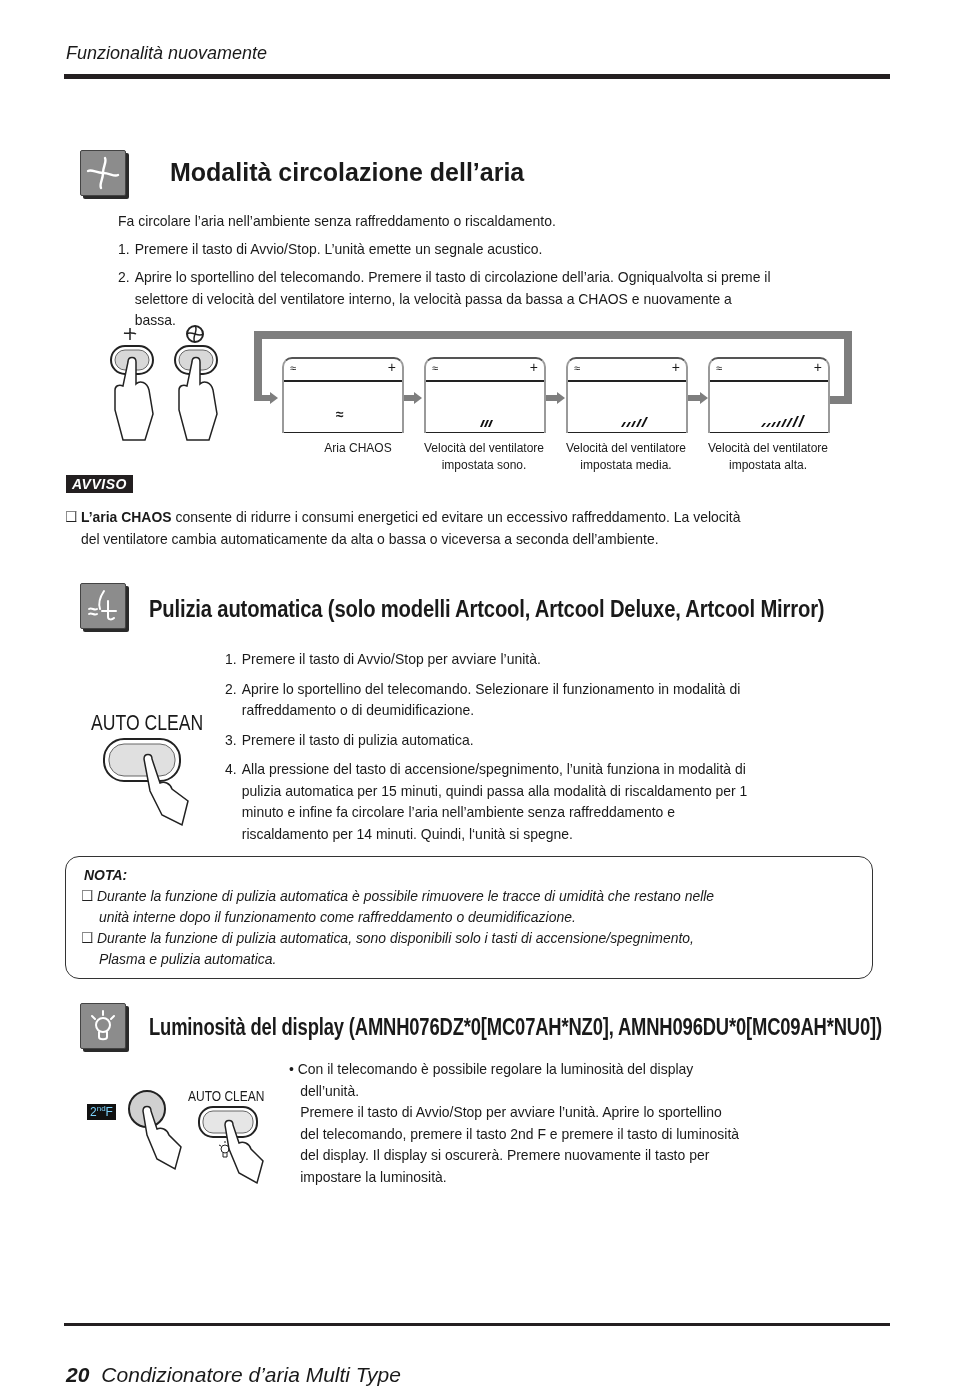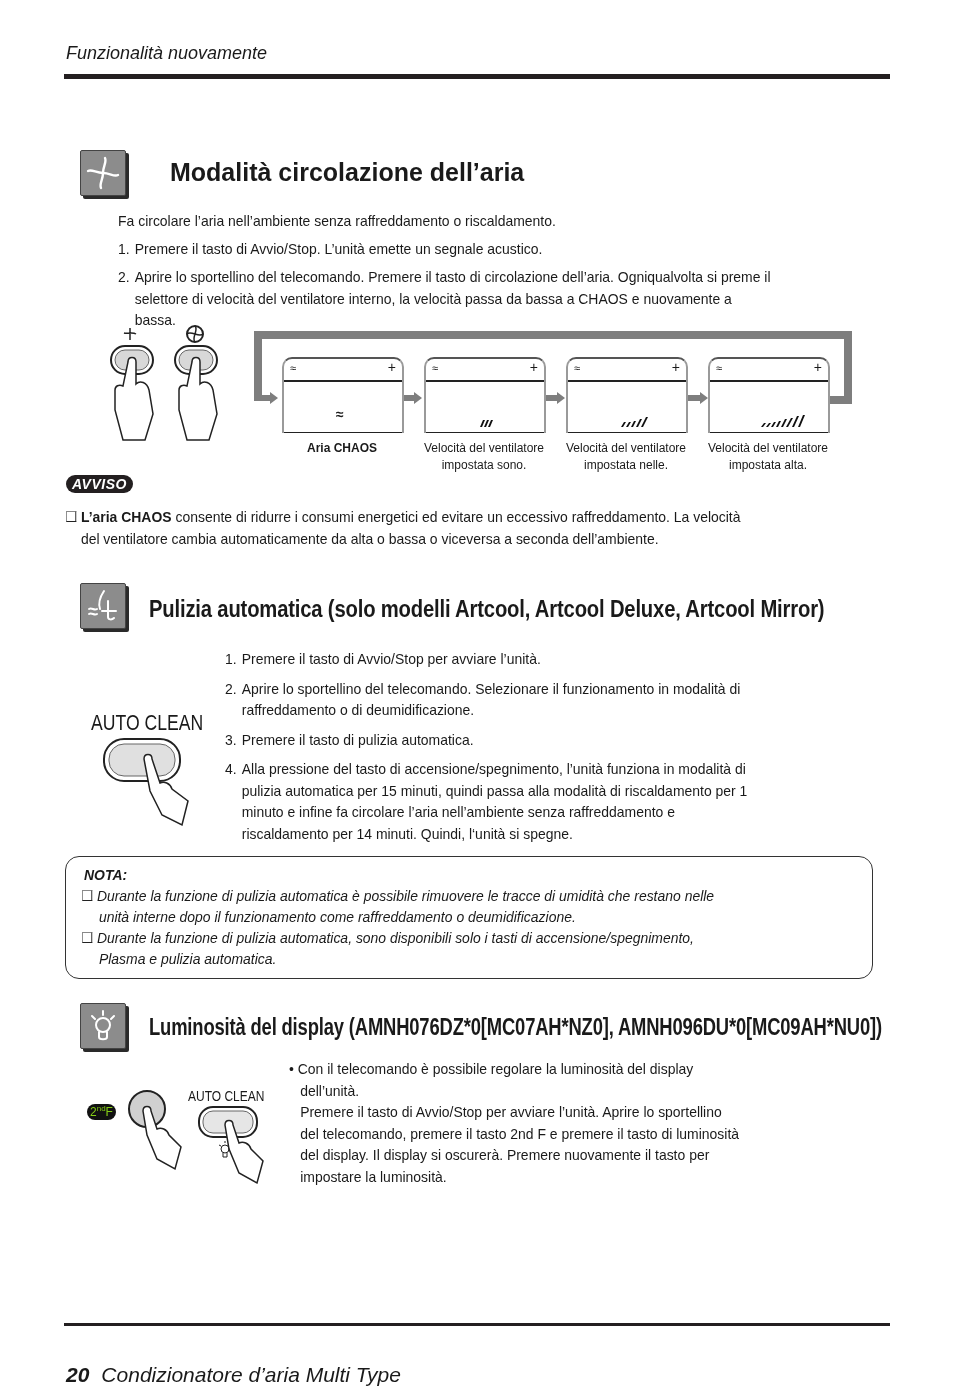--- a/index.html
+++ b/index.html
@@ -31,33 +31,33 @@
   .loop-right { left:844px; top:331px; width:8px; height:73px; background:#7e7e7e; }
   .loop-right-foot { left:830px; top:396px; width:22px; height:8px; background:#7e7e7e; }
   .arrow { width:20px; height:12px; }
   .lcd { width:118px; height:74px; border-left:2px solid #9a9a9a; border-right:2px solid #9a9a9a;
          border-top:2px solid #555; border-radius:10px 10px 0 0; background:#fff; }
   .lcd .bar { position:absolute; left:0; right:0; top:21px; height:1.5px; background:#222; }
   .lcd .bot { position:absolute; left:0; right:0; bottom:0; height:1.5px; background:#222; }
   .cap { font-size:12px; line-height:17px; text-align:center; width:140px; }
 
   .avviso { left:66px; top:475px; background:#231f20; color:#fff; font-weight:bold; font-style:italic;
-            font-size:14px; padding:1px 6px; border-radius:9px; letter-spacing:0.5px; }
+            font-size:14px; padding:1px 6px; border-radius:0; letter-spacing:0.5px; }
   .chk { display:inline-block; width:9px; height:9px; border:1.5px solid #222; border-top-color:#888;
          border-left-color:#888; margin-right:5px; position:relative; top:0px; }
 
   .nota-box { left:65px; top:856px; width:806px; height:121px; border:1.5px solid #333; border-radius:14px; }
   .nota { font-style:italic; font-size:15px; line-height:21px; }
 
   .foot-rule { left:64px; top:1323px; width:826px; height:2.5px; background:#231f20; }
   .footer { left:66px; top:1330px; font-size:21px; font-style:italic;margin-top:33px; }
   .footer b { margin-right:12px; }
 
   .btn-label { font-size:19px; transform:scaleX(0.8); transform-origin:left; white-space:nowrap; }
-  .badge-2ndf { background:#111; color:#84cc16; font-size:12px; padding:1px 3px; border-radius:8px; }
+  .badge-2ndf { background:#111; color:#7dd3fc; font-size:12px; padding:1px 3px; border-radius:0; }
 </style>
 </head>
 <body>
 
 <div class="abs running-head">Funzionalità nuovamente</div>
 <div class="abs head-rule"></div>
 
 <div class="abs sec-icon" style="left:80px;top:150px;">
   <svg width="34" height="34" viewBox="0 0 34 34">
       <g fill="none" stroke="#fff" stroke-width="2.4" stroke-linecap="round">
@@ -167,28 +167,28 @@
         <path d="M16 12 L19 6 H21 L18 12Z"></path>
         <path d="M21 12 L25 4 H27 L23 12Z"></path>
         <path d="M26 12 L31 3 H33 L28 12Z"></path>
         <path d="M32 12 L37 1 H39 L34 12Z"></path>
         <path d="M38 12 L43 0 H45 L40 12Z"></path>
       </g>
     </svg>
   <div class="bot"></div>
 </div>
 
-<div class="abs cap" style="left:272px;top:440px;font-weight:bold;">Aria CHAOS</div>
+<div class="abs cap" style="left:288px;top:440px;font-weight:normal;">Aria CHAOS</div>
 <div class="abs cap" style="left:414px;top:440px;">
   <div>Velocità del ventilatore</div>
   <div>impostata sono.</div>
 </div>
 <div class="abs cap" style="left:556px;top:440px;">
   <div>Velocità del ventilatore</div>
-  <div>impostata nelle.</div>
+  <div>impostata media.</div>
 </div>
 <div class="abs cap" style="left:698px;top:440px;">
   <div>Velocità del ventilatore</div>
   <div>impostata alta.</div>
 </div>
 
 <div class="abs avviso">AVVISO</div>
 <div class="abs para" style="left:66px;top:506px;">
   <div class="narrow"><span class="chk"></span><b>L’aria CHAOS</b><span> consente di ridurre i consumi energetici ed evitare un eccessivo raffreddamento. La velocità</span></div>
   <div class="narrow" style="padding-left:16px;">del ventilatore cambia automaticamente da alta o bassa o viceversa a seconda dell’ambiente.</div>

